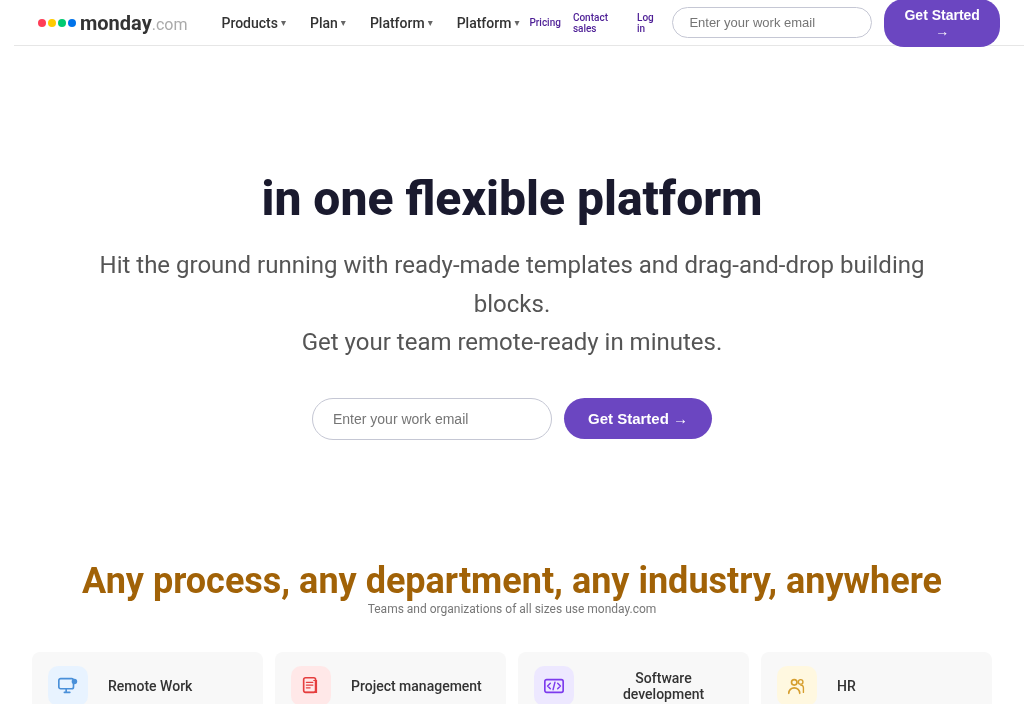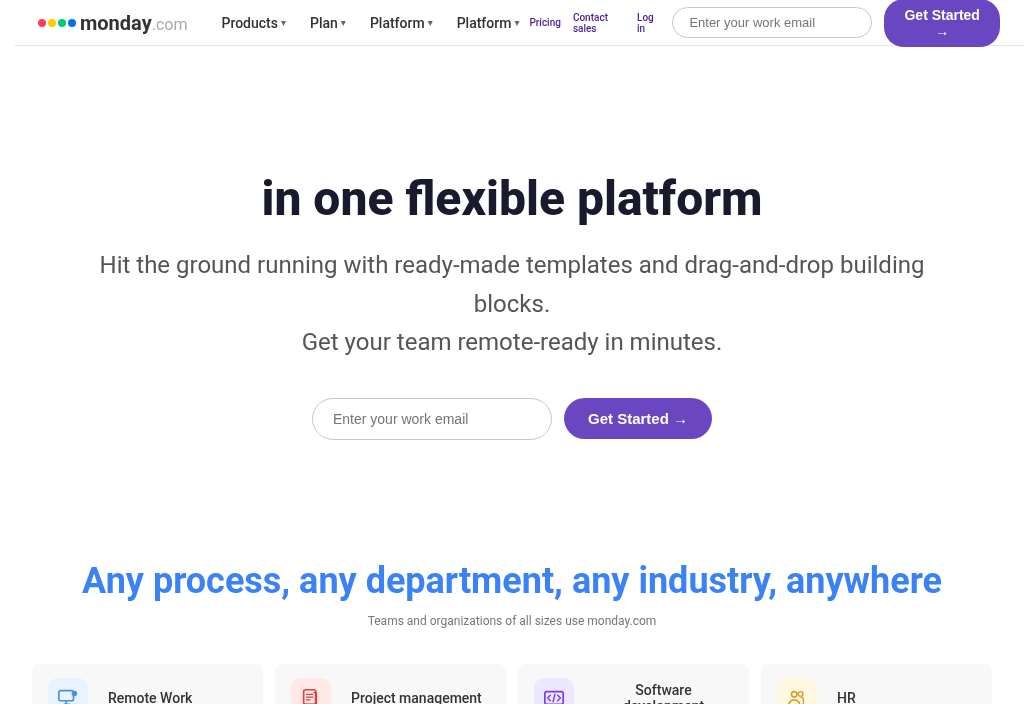--- a/index.html
+++ b/index.html
@@ -58,21 +58,21 @@
       font-size: 14px; width: 240px; outline: none; color: #666;
     }
     .hero-btn {
       background: #6b46c1; color: #fff; border: none;
       padding: 12px 24px; border-radius: 24px; font-size: 15px;
       font-weight: 600; cursor: pointer; display: flex; align-items: center; gap: 8px;
     }
 
     
     .section { text-align: center; padding: 60px 24px 40px; }
-    .section h2 { font-size: 36px; font-weight: 700; color: #3b82f6; margin-bottom: 12px; }
+    .section h2 { font-size: 36px; font-weight: 700; color: #a16207; }
     .section-sub { font-size: 12px; color: #777; margin-bottom: 36px; }
 
     
     .cards-grid {
       display: grid; grid-template-columns: repeat(4, 1fr);
       gap: 12px; max-width: 960px; margin: 0 auto;
     }
     .card {
       display: flex; align-items: center; gap: 20px;
       background: #f8f8f8; border-radius: 8px; padding: 14px 16px;

